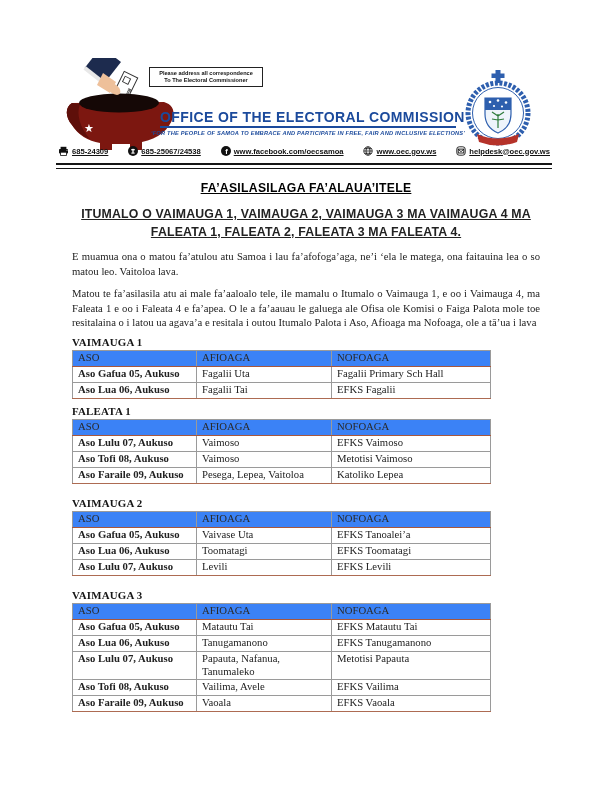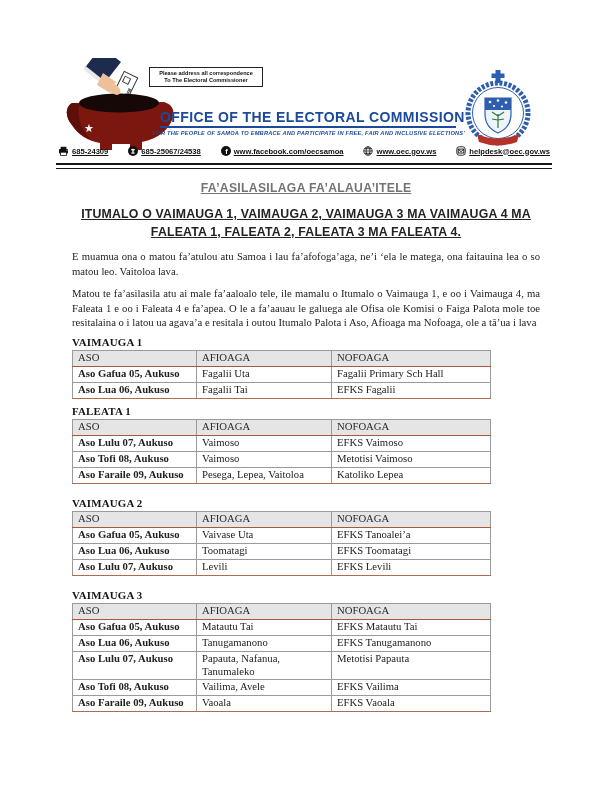--- a/index.html
+++ b/index.html
@@ -36,21 +36,21 @@
   .contact { display:flex; align-items:center; gap:3px; }
   .contact svg { display:block; }
   .rule-double {
     position:absolute; left:56px; top:163px; width:496px; height:2.5px;
     border-top:2.6px solid #161616; border-bottom:1.2px solid #161616;
   }
   
   .main { padding:0 72px; }
   .title {
     margin-top:9px; text-align:center;
-    font:700 12.2px "Liberation Sans", sans-serif; letter-spacing:0.3px; color:#737373;
+    font:700 12.2px "Liberation Sans", sans-serif; letter-spacing:0.3px; color:#000000;
   }
   .title span { text-decoration:underline; }
   .subtitle {
     margin-top:11px; text-align:center;
     font:700 12.3px/17.5px "Liberation Sans", sans-serif; color:#222; letter-spacing:0.2px;
   }
   .subtitle div span { text-decoration:underline; }
   .para { margin:8px 0 0 0; text-align:justify; font-size:10.7px; line-height:14.5px; color:#222; }
   .para b { font-weight:400; }
   
@@ -58,21 +58,21 @@
   .section.gap-sm { margin-top:6px; }
   .sec-heading { margin:0 0 2px 0; font:700 10.9px "Liberation Serif", serif; color:#161616; letter-spacing:0.2px; }
   table.sched { border-collapse:collapse; width:418px; table-layout:fixed; font-size:10.7px; color:#222; }
   table.sched col.c1 { width:124px; }
   table.sched col.c2 { width:135px; }
   table.sched col.c3 { width:159px; }
   table.sched th, table.sched td {
     border:1px solid #9a9a9a; padding:0 5px; line-height:13.8px;
     height:15px; vertical-align:top; text-align:left; font-weight:400;
   }
-  table.sched thead th { background:#e5e5e5; border-bottom:1.6px solid #a8573c; color:#2a2a2a;margin-top:40px; }
+  table.sched thead th { background:#3b82f6; border-bottom:1.6px solid #a8573c; color:#2a2a2a;margin-top:40px; }
   table.sched tbody td:first-child { font-weight:700; }
   table.sched tbody tr:last-child td { border-bottom:1.4px solid #ad6b52; }
 </style>
 </head>
 <body>
 
 <div class="page">
 
   <div class="hdr">
 

